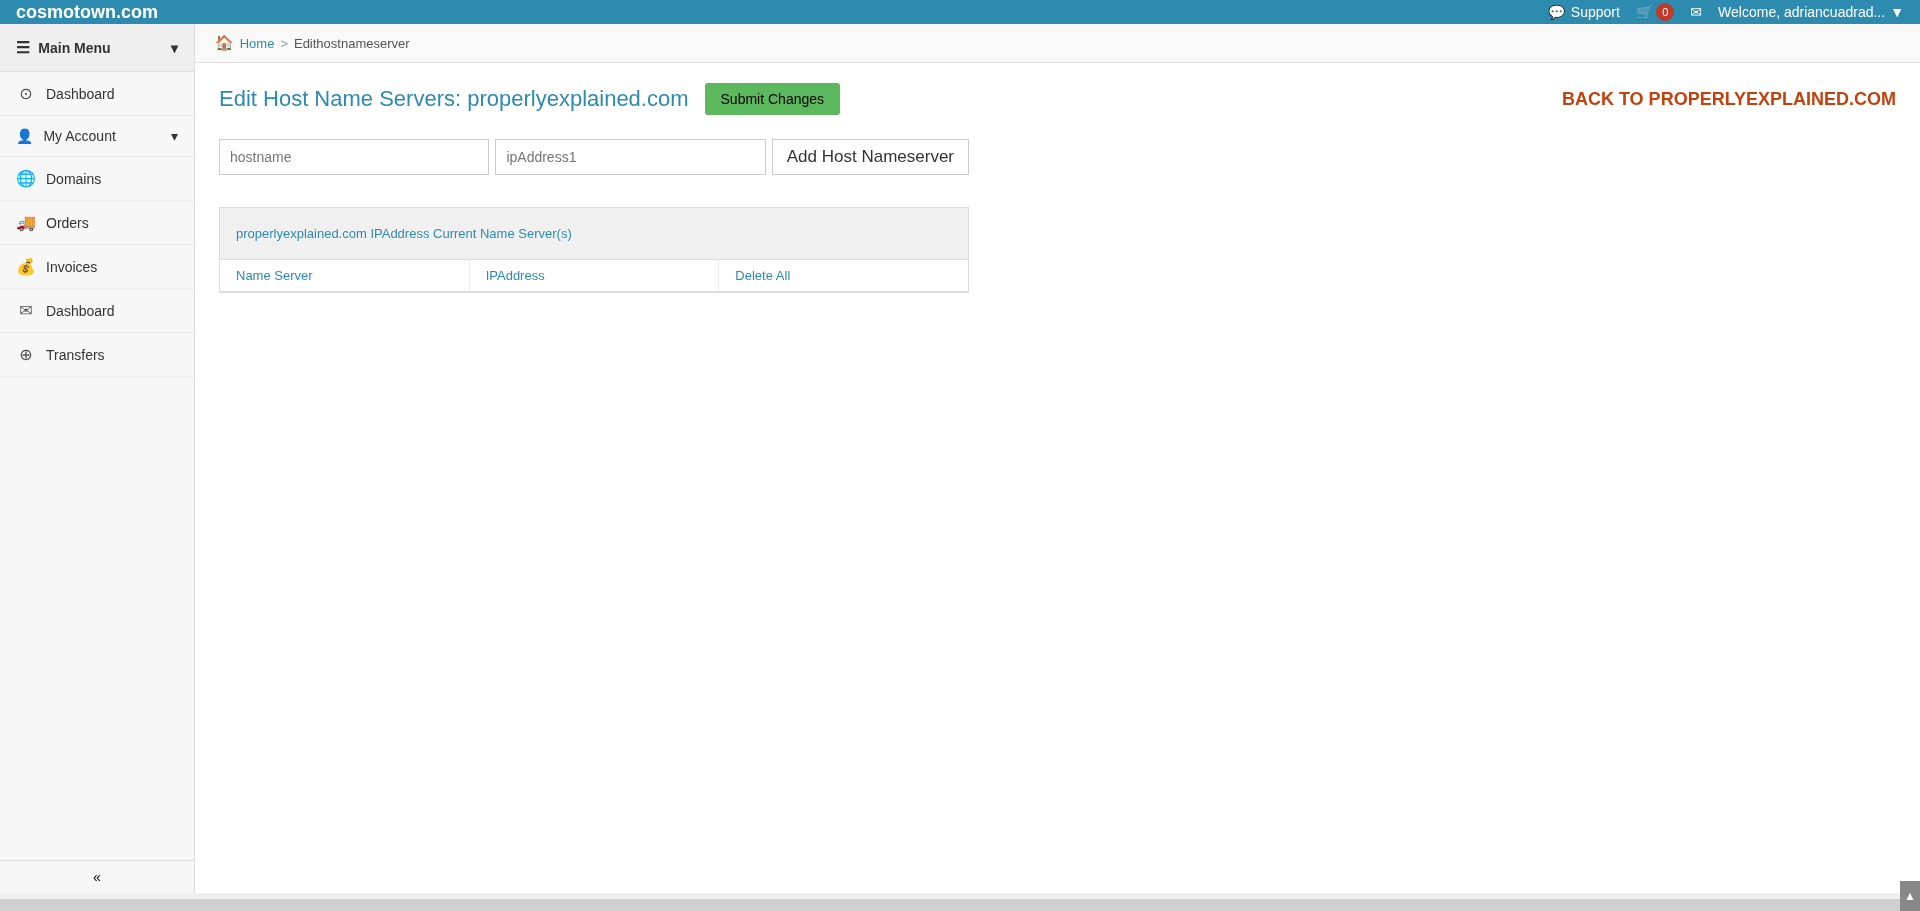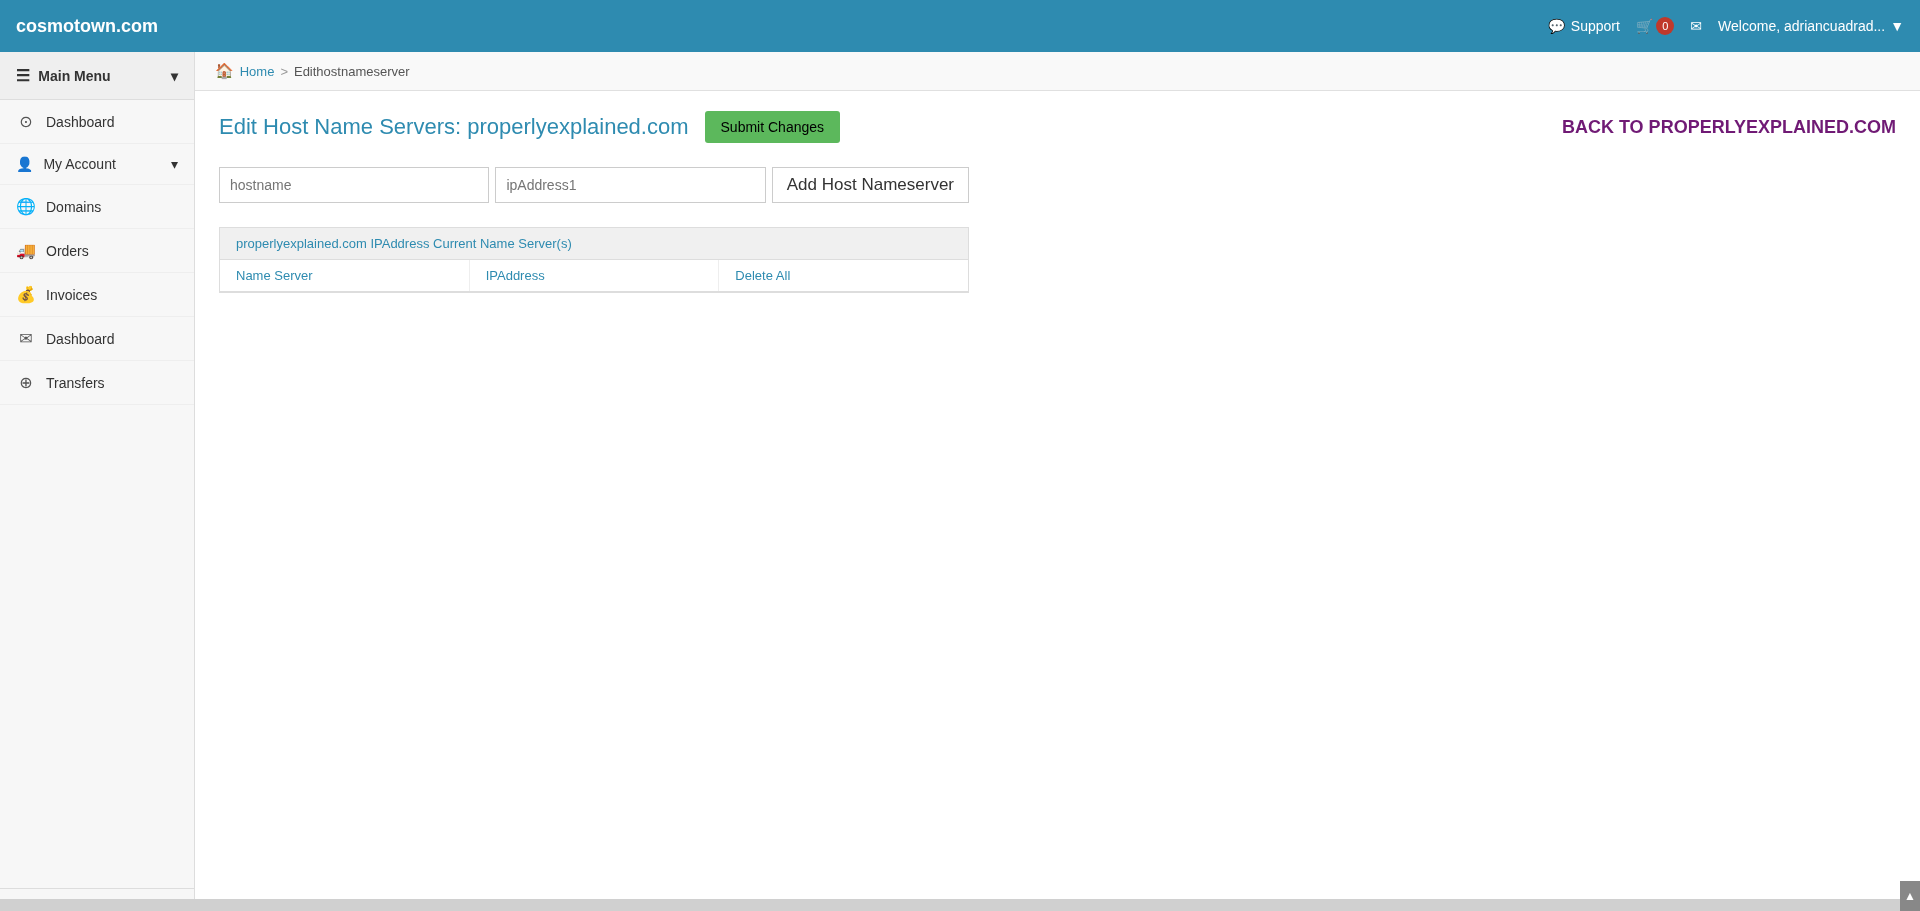--- a/index.html
+++ b/index.html
@@ -1,21 +1,21 @@
 <!DOCTYPE html>
 <html><head>
   <meta charset="utf-8">
   <style>
     * { margin: 0; padding: 0; box-sizing: border-box; }
     body { font-family: Arial, sans-serif; font-size: 14px; background: #f0f0f0; }
 
     
     .top-nav {
       background: #2e8bb0;
-      height: 52px;
+      height: 24px;
       display: flex;
       align-items: center;
       justify-content: space-between;
       padding: 0 16px;
       color: white;
     }
     .top-nav-logo {
       font-size: 18px;
       font-weight: bold;
       color: white;
@@ -180,32 +180,32 @@
     .submit-btn {
       background: #5cb85c;
       color: #000000;
       border: none;
       padding: 8px 16px;
       cursor: pointer;
       font-size: 14px;
       border-radius: 3px;
     }
     .back-link {
-      color: #701a75;
+      color: #c2410c;
       font-size: 18px;
       font-weight: bold;
       text-decoration: none;
       text-align: right;
     }
 
     
     .form-area {
       display: flex;
       gap: 6px;
-      margin-bottom: 24px;
+      margin-bottom: 32px;
       max-width: 750px;
     }
     .form-area input {
       border: 1px solid #ccc;
       padding: 7px 10px;
       font-size: 14px;
       color: #999;
       flex: 1;
     }
     .add-btn {
@@ -218,21 +218,21 @@
       white-space: nowrap;
     }
 
     
     .table-container {
       border: 1px solid #ddd;
       max-width: 750px;
     }
     .table-header-row {
       background: #f0f0f0;
-      padding: 8px 16px;
+      padding: 18px 16px;
       font-size: 13px;
       color: #2e8bb0;
       border-bottom: 1px solid #ddd;
     }
     .table-cols {
       display: flex;
       border-bottom: 1px solid #ddd;
     }
     .table-col {
       flex: 1;

